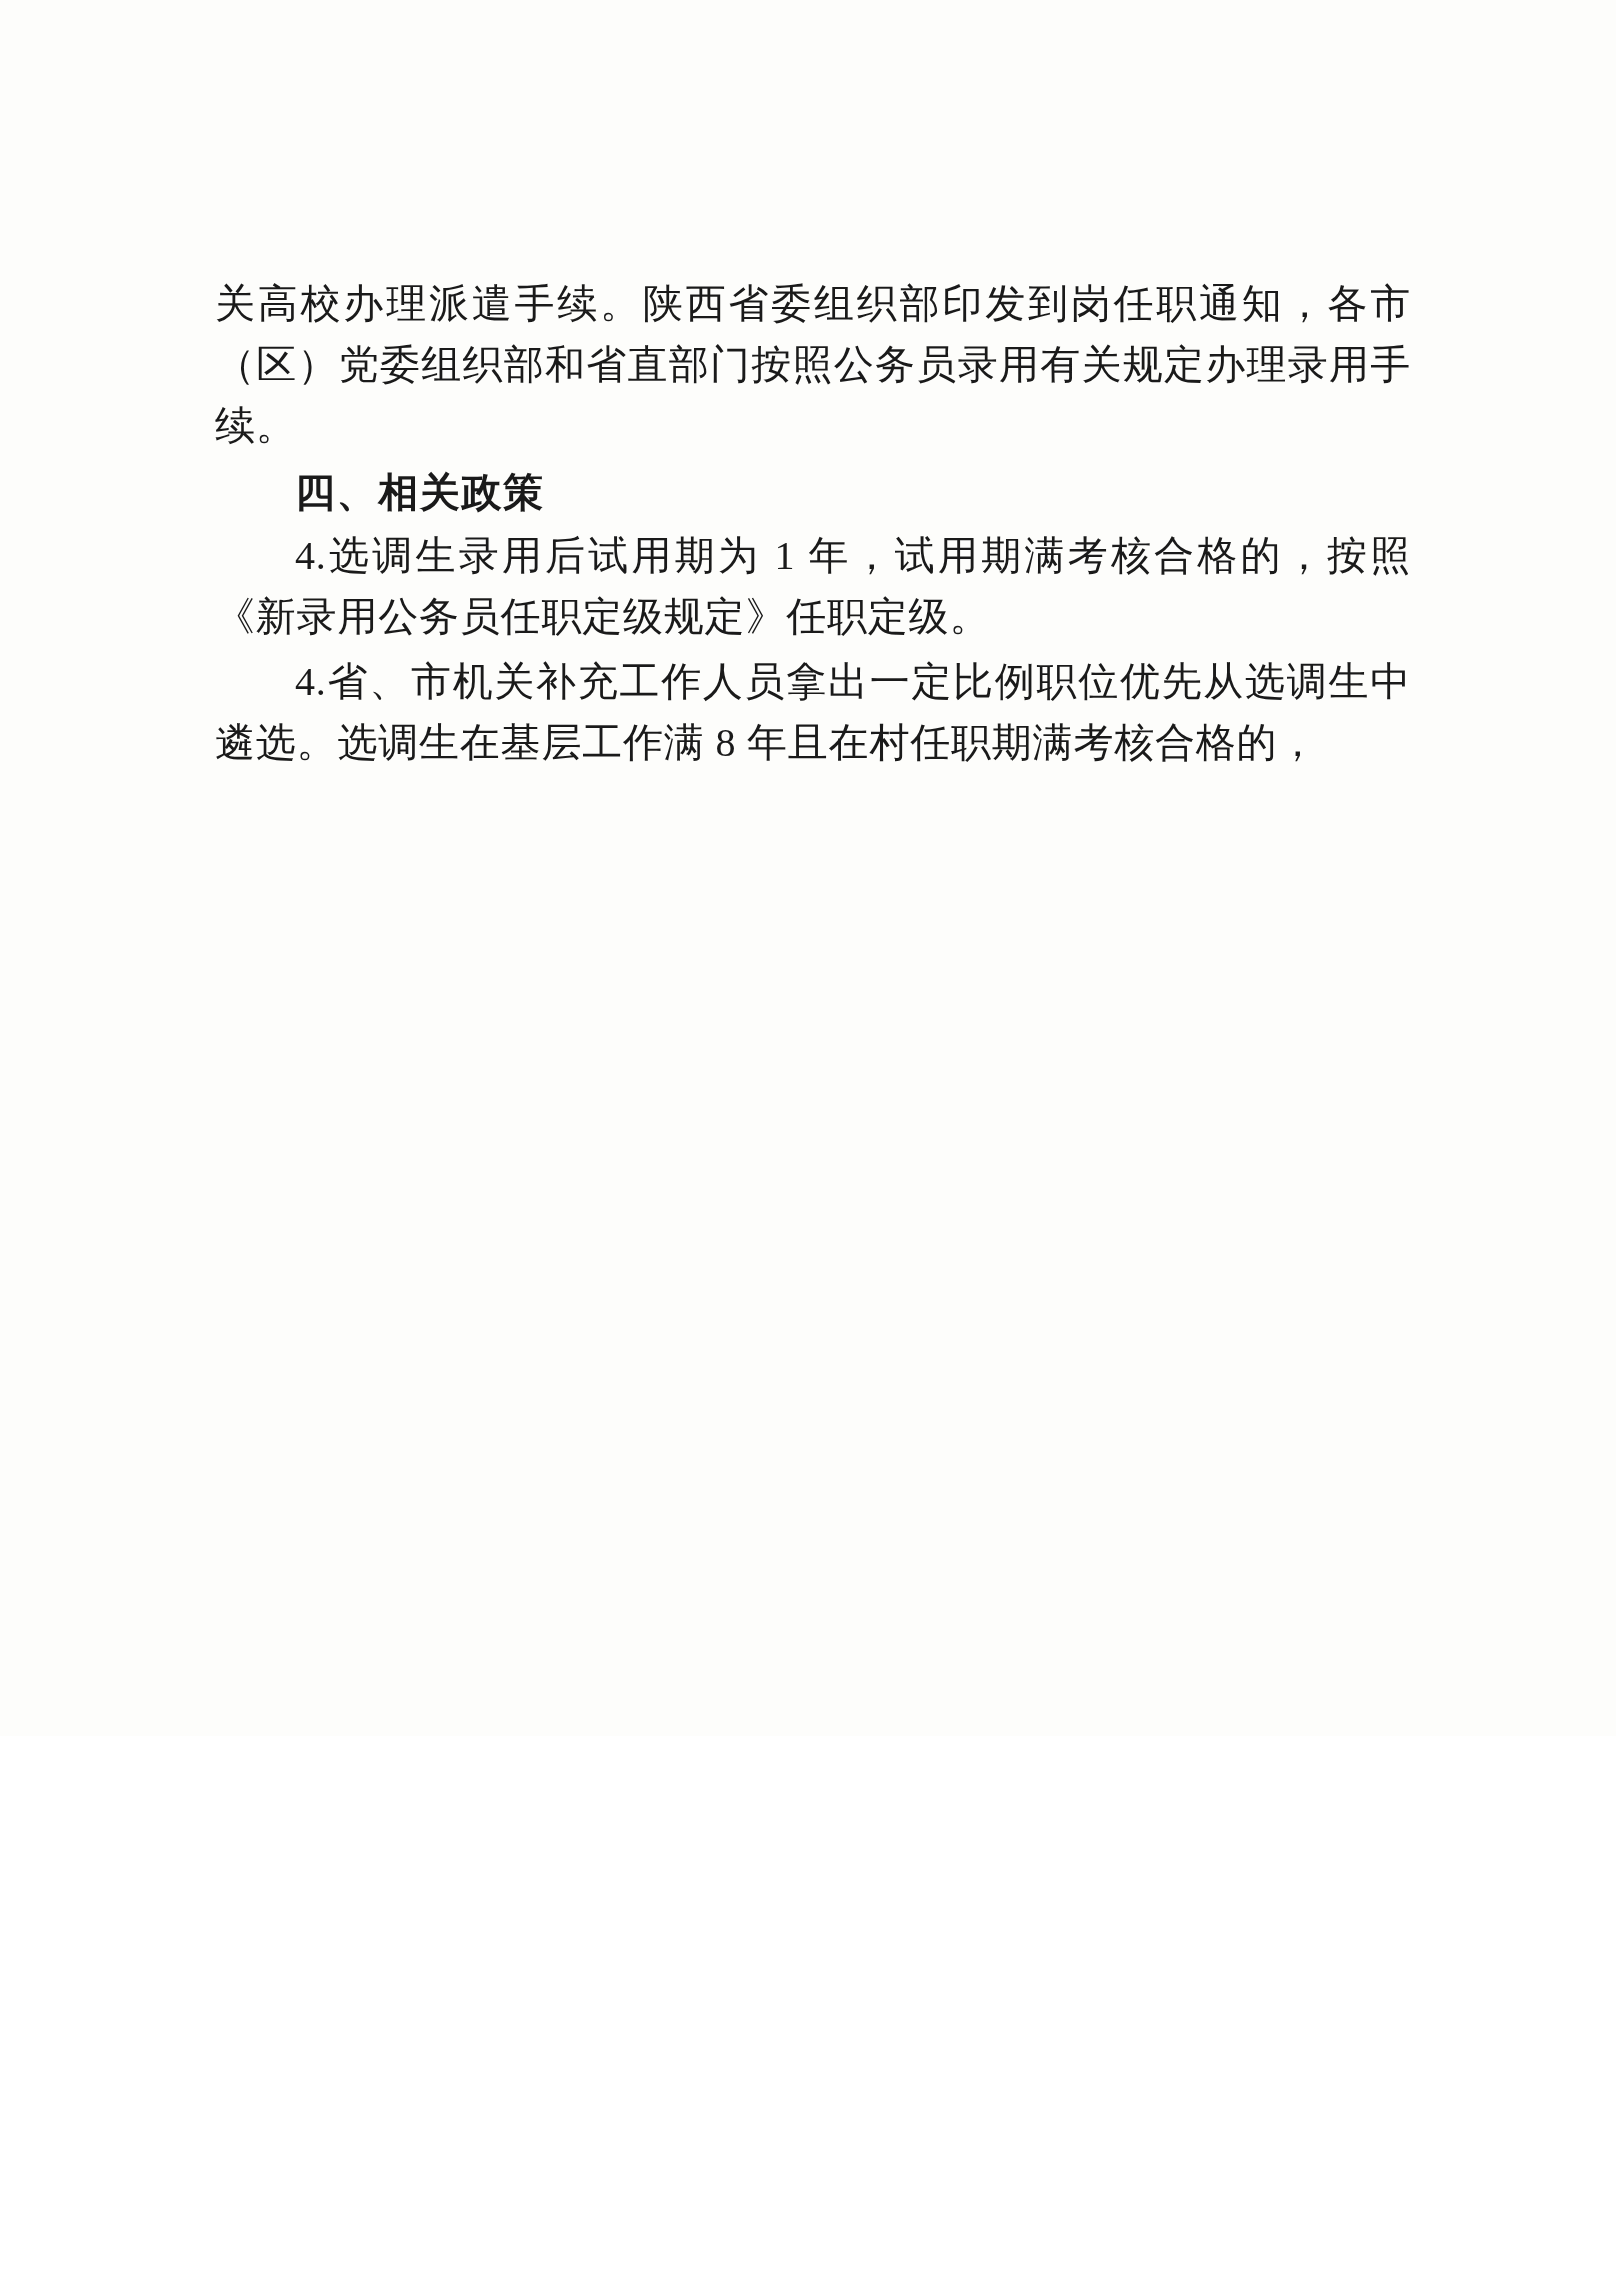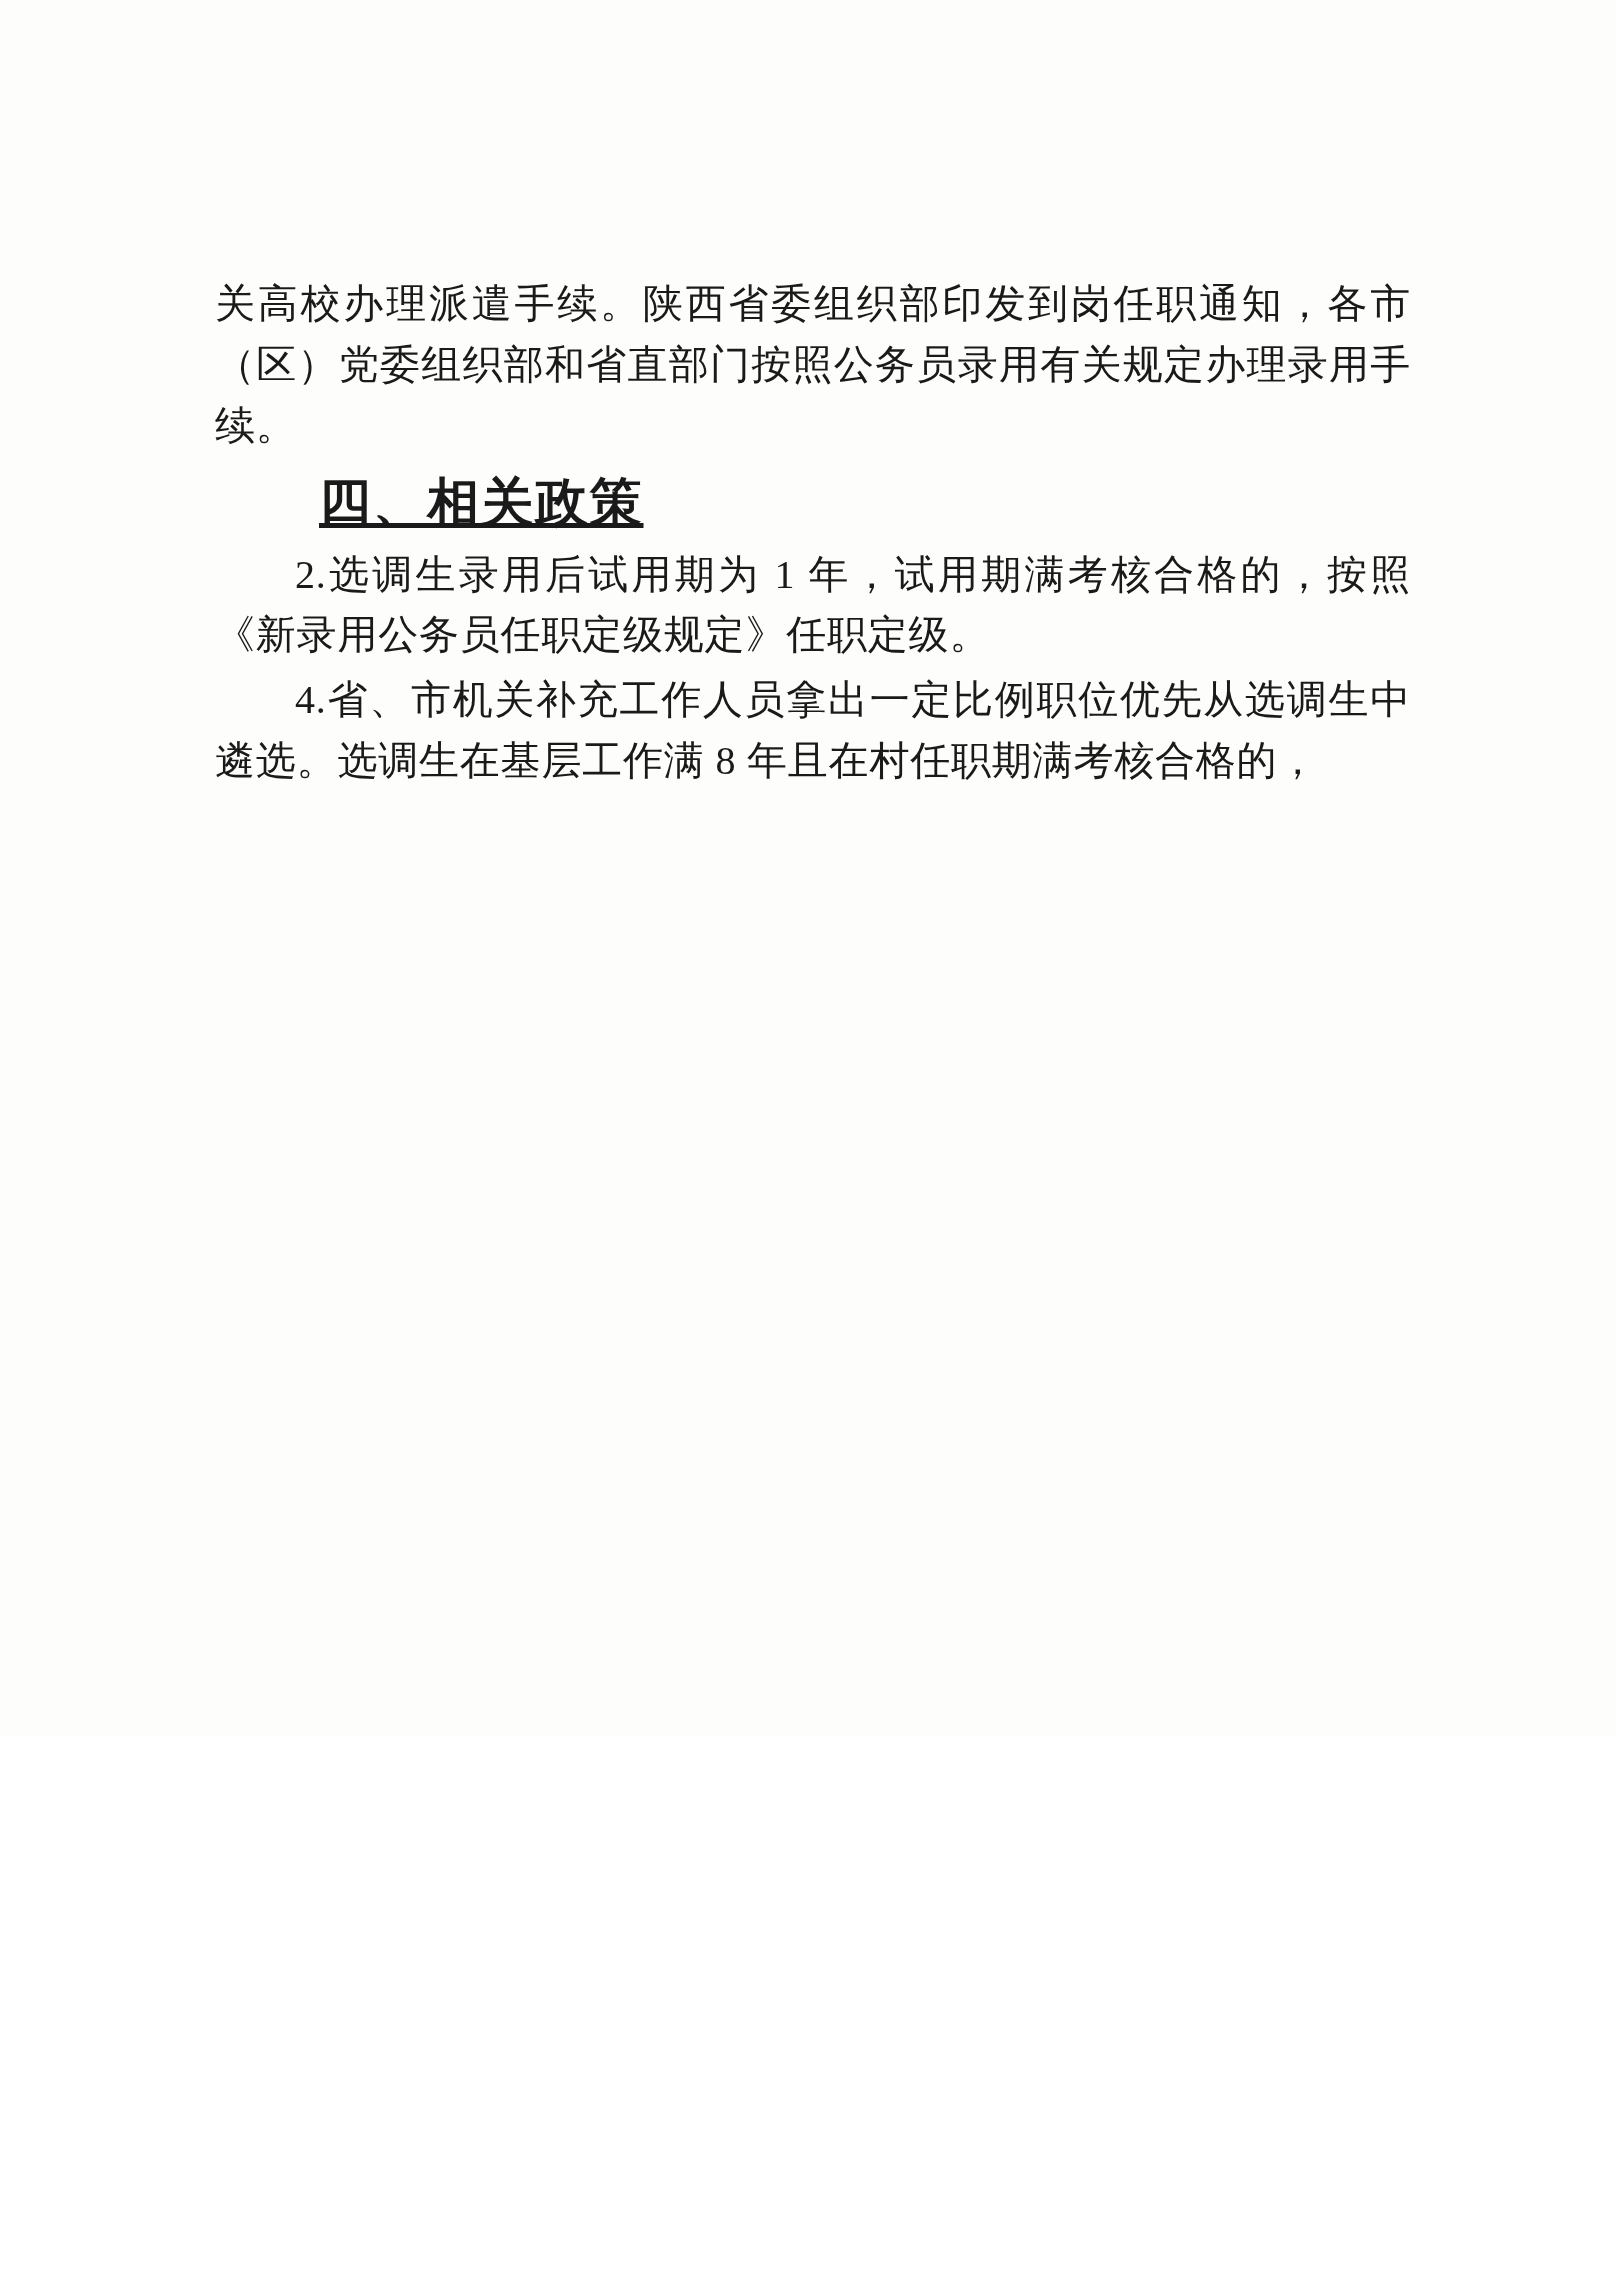--- a/index.html
+++ b/index.html
@@ -31,27 +31,26 @@
     letter-spacing: 0.02em;
     text-align: justify;
     text-justify: inter-ideograph;
     margin: 0 0 3.9px 0;
     word-break: break-all;
   }
   .para.indent {
     text-indent: 2em;
   }
   .heading {
-    font-size: 52px;
+    font-size: 40px;
     line-height: 1.52;
     font-weight: bold;
     text-indent: 2em;
     margin: 6.5px 0 2.6px 0;
     letter-spacing: 0.04em;
-    text-decoration: underline;
   }
   .footer {
     position: absolute;
     left: 0;
     right: 0;
     top: 2092px;
     text-align: center;
     font-size: 34px;
     letter-spacing: 0.25em;
     color: #1a1a1a;
@@ -62,21 +61,21 @@
 
 <div class="page">
 
   <div class="content">
 
     <p class="para">关高校办理派遣手续。陕西省委组织部印发到岗任职通知，各市（区）党委组织部和省直部门按照公务员录用有关规定办理录用手续。</p>
 
     <p class="heading">四、相关政策</p>
 
 
-    <p class="para indent">2.选调生录用后试用期为 1 年，试用期满考核合格的，按照《新录用公务员任职定级规定》任职定级。</p>
+    <p class="para indent">4.选调生录用后试用期为 1 年，试用期满考核合格的，按照《新录用公务员任职定级规定》任职定级。</p>
 
 
     <p class="para indent">4.省、市机关补充工作人员拿出一定比例职位优先从选调生中遴选。选调生在基层工作满 8 年且在村任职期满考核合格的，</p>
 
   </div>
 
   <div class="footer">- 5 -</div>
 
 </div>
 

